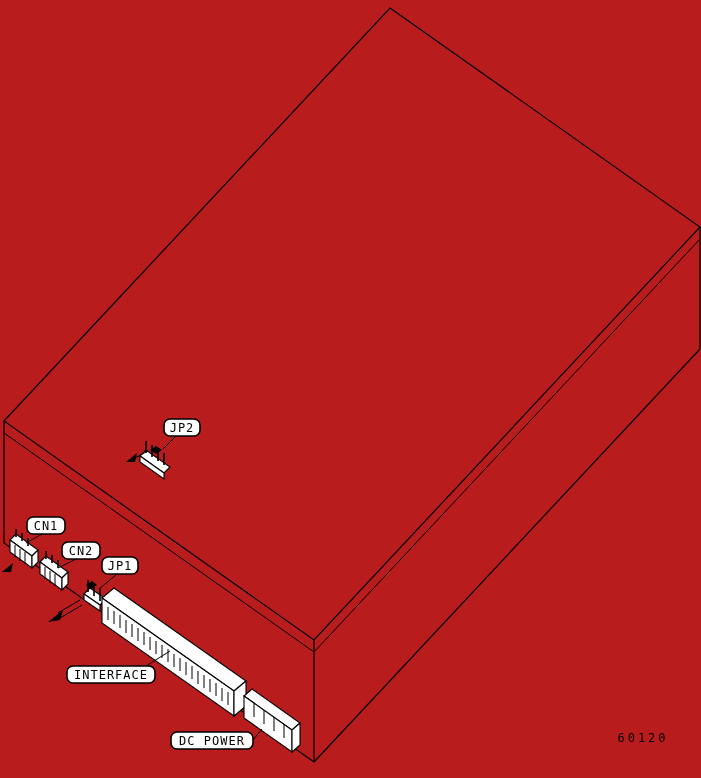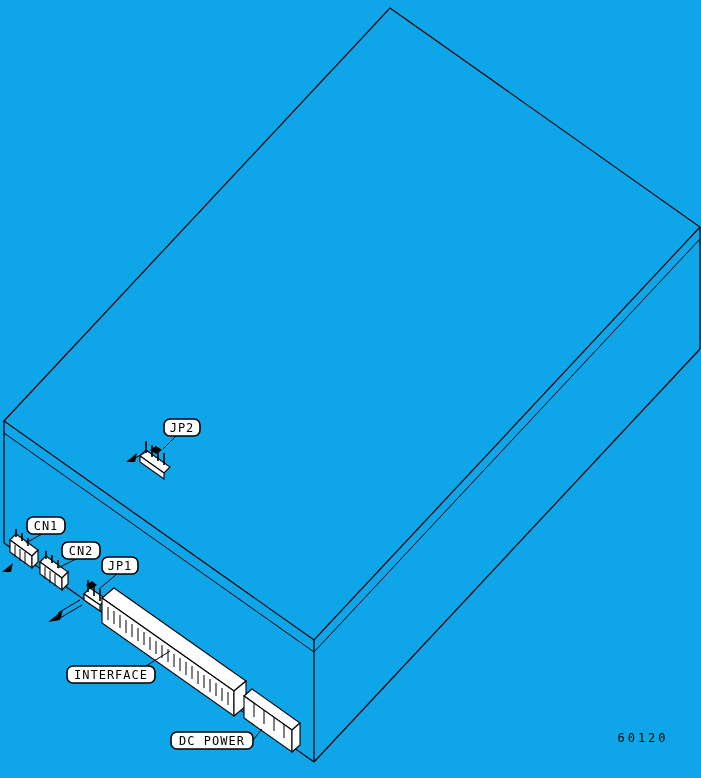--- a/index.html
+++ b/index.html
@@ -1,17 +1,17 @@
 <!DOCTYPE html>
 <html><head>
 <meta charset="utf-8">
 <style>
   html,body{margin:0;padding:0;background:#ffffff;}
   .figure-wrap{
-    width:701px;height:778px;position:relative;background:#0ea5e9;
+    width:701px;height:778px;position:relative;background:#b91c1c;
     font-family:"DejaVu Sans Mono","Liberation Mono",monospace;
   }
   svg{display:block;}
   .ln{stroke:#000000;stroke-width:1.2;fill:none;}
   .ln-thin{stroke:#000000;stroke-width:1;fill:none;}
   .blk{stroke:#000000;stroke-width:1.1;fill:#ffffff;}
   .solid{fill:#000000;stroke:none;}
   .pins{stroke:#000000;stroke-width:1.6;fill:none;}
   .callout-box{fill:#ffffff;stroke:#000000;stroke-width:1.6;}
   .callout-text{

